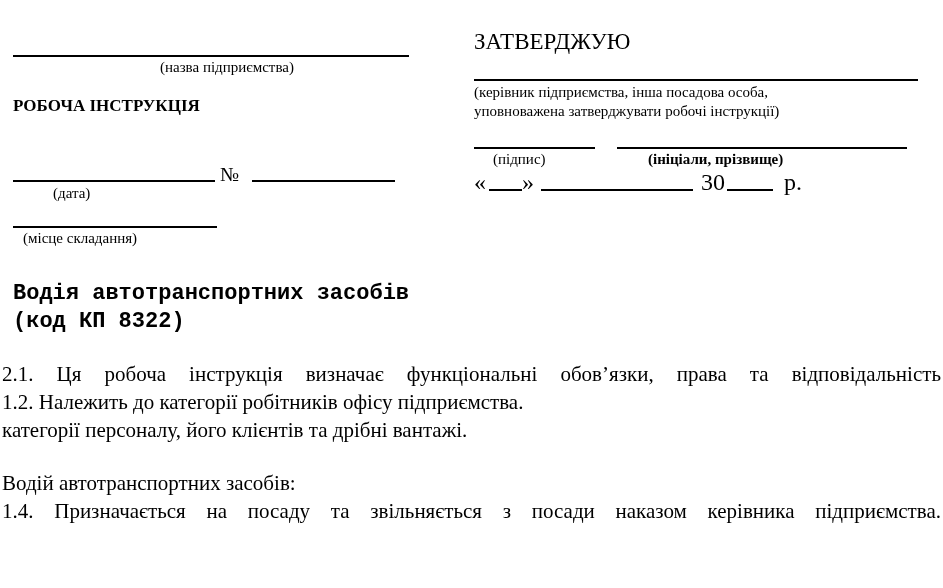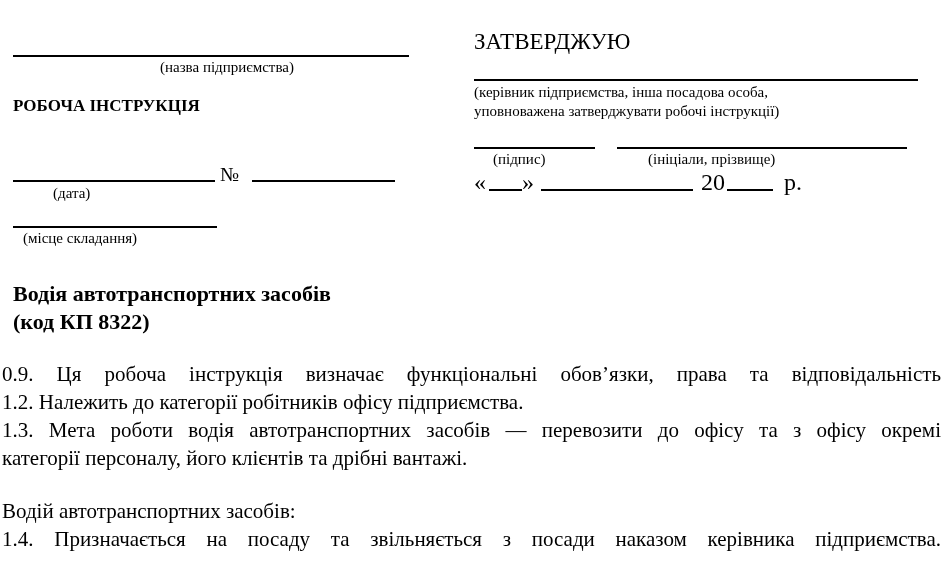--- a/index.html
+++ b/index.html
@@ -59,20 +59,21 @@
     font-size: 24px;
     white-space: nowrap;
   }
   .subject {
     position: absolute;
     left: 13px;
     top: 280px;
     font-size: 22px;
     font-weight: bold;
     line-height: 28px;
+    font-family: Liberation Mono, monospace;
   }
   .body-block {
     position: absolute;
     left: 2px;
     top: 360px;
     width: 939px;
     font-size: 21px;
   }
   .section-heading {
     height: 28px;
@@ -114,38 +115,37 @@
 
   <div class="approve">ЗАТВЕРДЖУЮ</div>
 
   <div class="rule" style="left:474px; top:79px; width:444px;"></div>
   <div class="approver-caption" style="top:84px;">(керівник підприємства, інша посадова особа,</div>
   <div class="approver-caption" style="top:103px;">уповноважена затверджувати робочі інструкції)</div>
 
   <div class="rule" style="left:474px; top:147px; width:121px;"></div>
   <div class="rule" style="left:617px; top:147px; width:290px;"></div>
   <div class="caption" style="left:493px; top:151px;">(підпис)</div>
-  <div class="caption" style="left:648px; top:151px;">(ініціали, прізвище)</div>
+  <div class="caption" style="left:648px; top:151px;font-weight:bold;">(ініціали, прізвище)</div>
 
   <span class="date-row-text" style="left:474px;">«</span>
   <div class="rule" style="left:489px; top:189px; width:33px;"></div>
   <span class="date-row-text" style="left:522px;">»</span>
   <div class="rule" style="left:541px; top:189px; width:152px;"></div>
-  <span class="date-row-text" style="left:701px;">20</span>
+  <span class="date-row-text" style="left:701px;">30</span>
   <div class="rule" style="left:727px; top:189px; width:46px;"></div>
   <span class="date-row-text" style="left:784px;">р.</span>
 
   <div class="subject">
     <div>Водія автотранспортних засобів</div>
     <div>(код КП 8322)</div>
   </div>
 
   <div class="body-block">
-    <div class="bline justify-last">0.9. Ця робоча інструкція визначає функціональні обов’язки, права та відповідальність</div>
+    <div class="bline justify-last">2.1. Ця робоча інструкція визначає функціональні обов’язки, права та відповідальність</div>
     <div class="bline">1.2. Належить до категорії робітників офісу підприємства.</div>
-    <div class="bline justify-last">1.3. Мета роботи водія автотранспортних засобів — перевозити до офісу та з офісу окремі</div>
     <div class="bline">категорії персоналу, його клієнтів та дрібні вантажі.</div>
     <div class="spacer"></div>
     <div class="bline">Водій автотранспортних засобів:</div>
     <div class="bline justify-last">1.4. Призначається на посаду та звільняється з посади наказом керівника підприємства.</div>
   </div>
 
 </div>
 
 </body></html>

